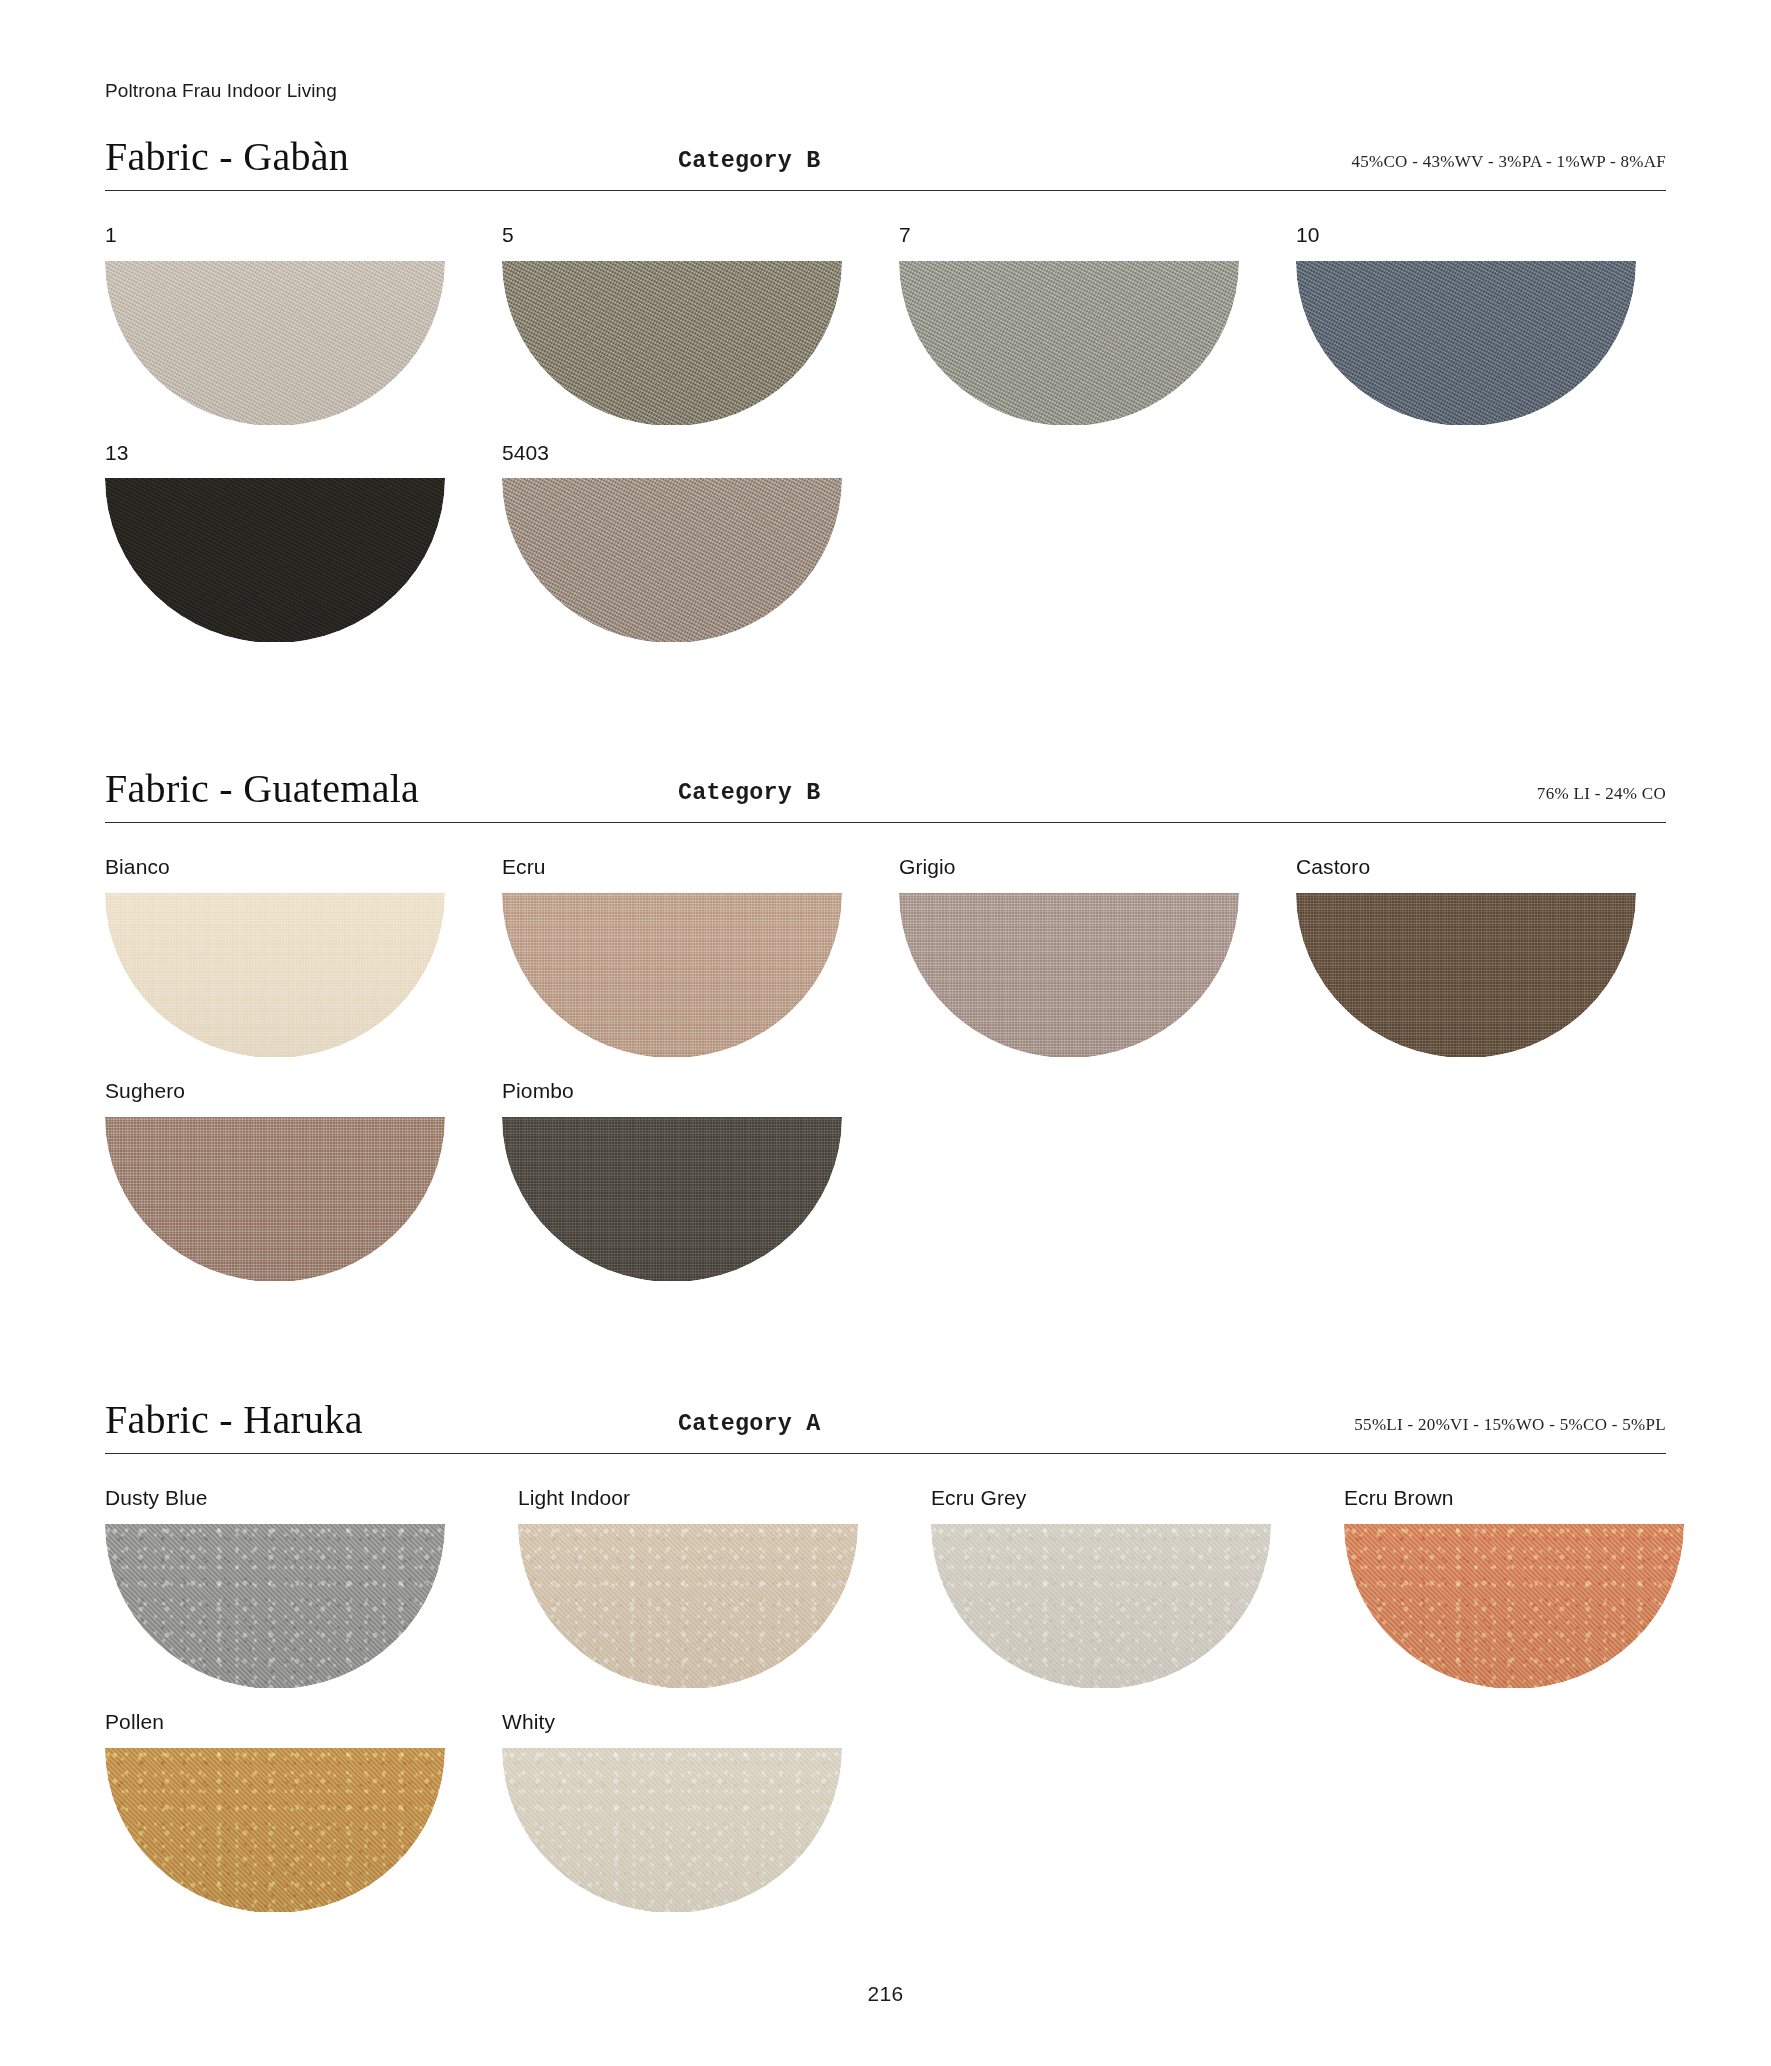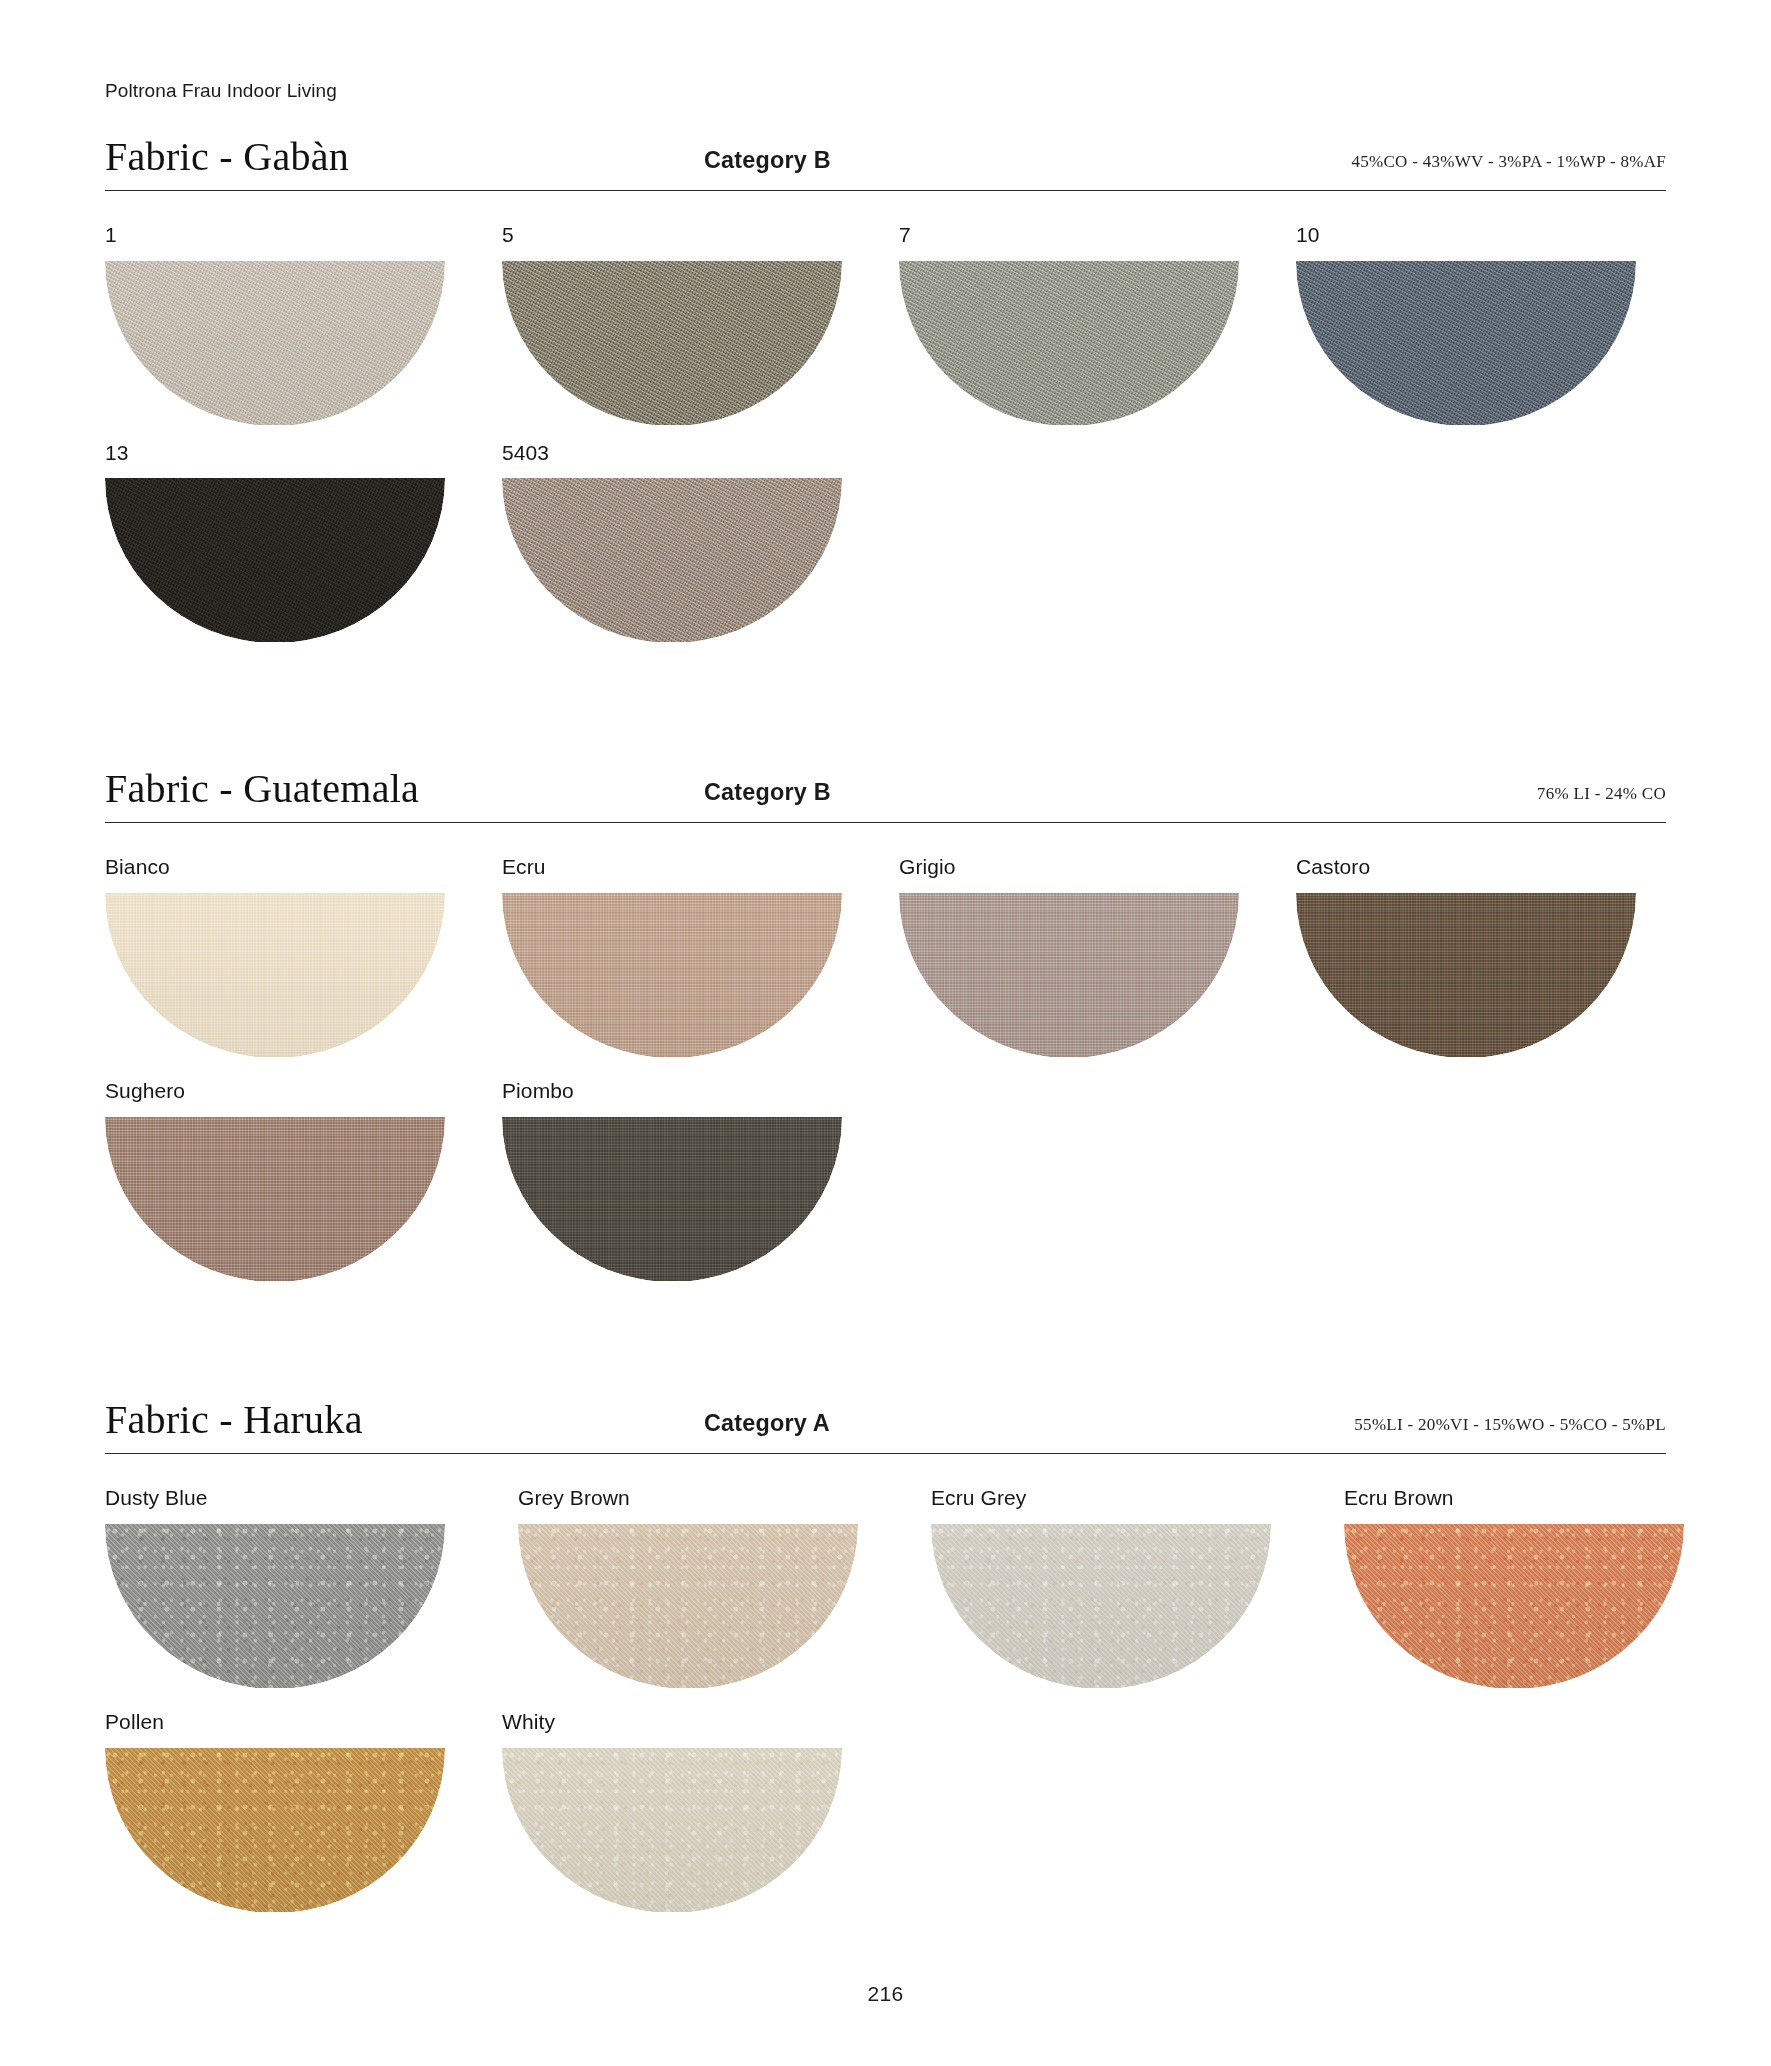--- a/index.html
+++ b/index.html
@@ -57,23 +57,23 @@
     font-family: "Liberation Serif", serif;
     font-size: 40px;
     font-weight: 400;
     letter-spacing: 0.3px;
     color: #111111;
     white-space: nowrap;
   }
 
   .section-category {
     position: absolute;
-    left: 599px;
+    left: 573px;
     bottom: 15.6px;
-    font-family: Liberation Sans, sans-serif;
+    font-family: Liberation Mono, monospace;
     font-size: 23.4px;
     font-weight: 700;
     letter-spacing: 0.2px;
     color: #1b1b1b;
     white-space: nowrap;
   }
 
   .section-composition {
     position: absolute;
     right: 0;
@@ -358,21 +358,21 @@
             <div class="swatch-label">Dusty Blue</div>
             <div class="swatch-shape-wrap">
               <div class="swatch-shape">
                 <div class="swatch-base" style="background: rgb(155, 155, 152);"></div>
                 <div class="tex-boucle"></div>
                 <div class="tex-shade"></div>
               </div>
             </div>
           </div>
           <div class="swatch-cell">
-            <div class="swatch-label">Grey Brown</div>
+            <div class="swatch-label">Light Indoor</div>
             <div class="swatch-shape-wrap">
               <div class="swatch-shape">
                 <div class="swatch-base" style="background: rgb(218, 202, 181);"></div>
                 <div class="tex-boucle"></div>
                 <div class="tex-shade"></div>
               </div>
             </div>
           </div>
           <div class="swatch-cell">
             <div class="swatch-label">Ecru Grey</div>

